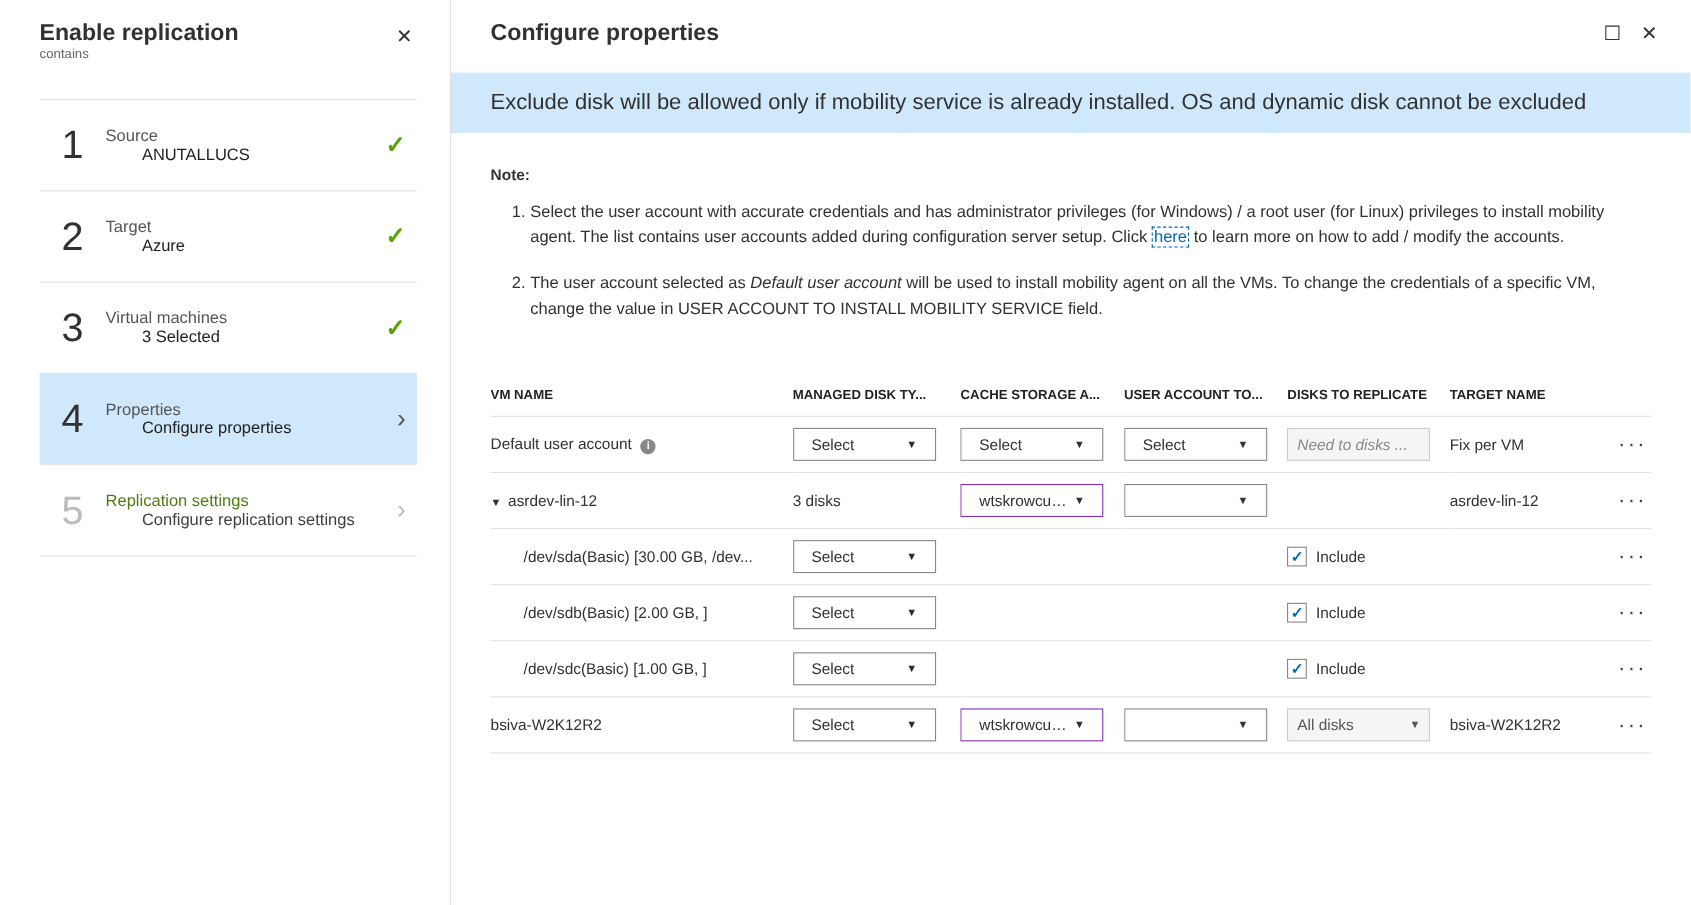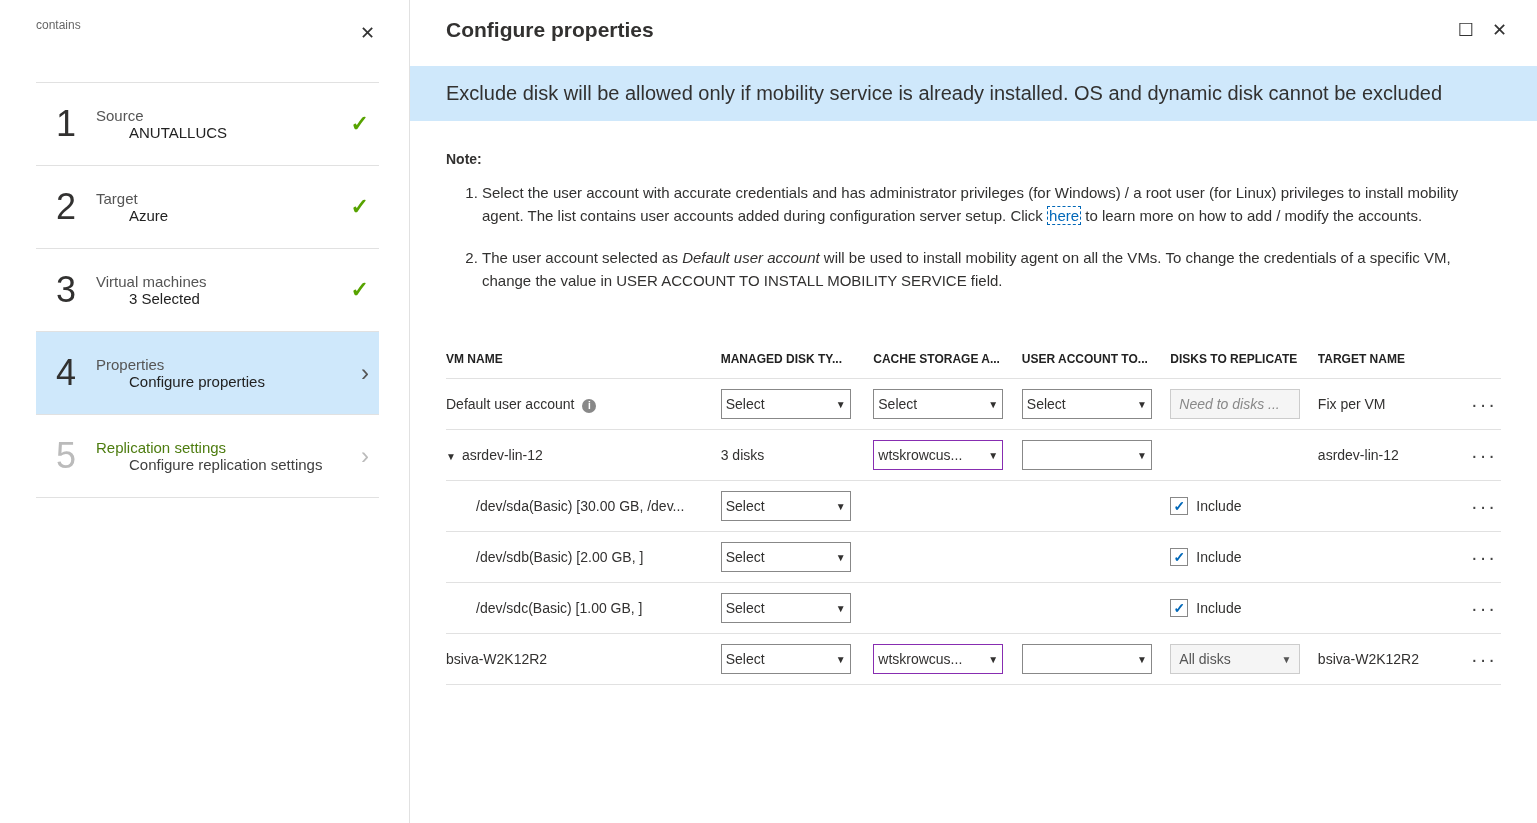--- a/index.html
+++ b/index.html
@@ -39,39 +39,40 @@
 table { width: 100%; border-collapse: collapse; table-layout: fixed; }
 th { text-align: left; font-size: 12px; font-weight: 700; color: #222; border-bottom: 1px solid #e1e1e1; padding: 12px 8px 12px 0; text-transform: uppercase; white-space: nowrap; overflow: hidden; text-overflow: ellipsis; }
 td { border-bottom: 1px solid #e1e1e1; padding: 10px 8px 10px 0; vertical-align: middle; font-size: 14px; white-space: nowrap; overflow: hidden; text-overflow: ellipsis; }
 .col-vm { width: 270px; }
 .col-md { width: 150px; }
 .col-cs { width: 146px; }
 .col-ua { width: 146px; }
 .col-dr { width: 145px; }
 .col-tn { width: 140px; }
 .col-act { width: 40px; }
-.sel { display: inline-flex; align-items: center; justify-content: space-between; border: 1px solid #888; background: #fff; height: 30px; width: 130px; padding: 0 4px; cursor: pointer; }
+.sel { display: inline-flex; align-items: center; justify-content: space-between; border: 1px solid #888; background: #fff; height: 30px; width: 130px; padding: 0 16px; cursor: pointer; }
 .sel.highlight { border: 1px solid #872db1; }
 .sel-text { overflow: hidden; text-overflow: ellipsis; white-space: nowrap; }
 .sel-caret { font-size: 10px; margin-left: 6px; }
 .sel-empty .sel-text { color: #666; }
 .disk-chip { display: inline-flex; align-items: center; justify-content: space-between; border: 1px solid #ccc; background: #f5f5f5; height: 30px; width: 130px; padding: 0 8px; font-style: italic; color: #888; }
 .incl { display: inline-flex; align-items: center; gap: 8px; }
 .incl-check { width: 18px; height: 18px; border: 1px solid #888; display: inline-flex; align-items: center; justify-content: center; color: #0067b8; font-size: 14px; font-weight: bold; }
 .dots { font-size: 20px; letter-spacing: 2px; cursor: pointer; color: #444; text-align: right; padding-right: 4px; }
 .vm-caret { font-size: 10px; margin-right: 6px; display: inline-block; }
 .disk-indent { padding-left: 30px; }
 .info-ic { display: inline-block; width: 14px; height: 14px; border-radius: 50%; background: #888; color: #fff; font-size: 10px; text-align: center; line-height: 14px; font-weight: bold; margin-left: 4px; }
 </style>
 </head>
 <body>
 
 <div class="left-panel">
   <div class="left-header">
     <div class="left-header-text">
+      <div class="left-header-title">Enable replication</div>
       <div class="left-header-sub">contains</div>
     </div>
     <div class="close-x">✕</div>
   </div>
 
   <div class="steps">
     <div class="step">
       <div class="step-num">1</div>
       <div class="step-labels">
         <div class="step-label1">Source</div>

